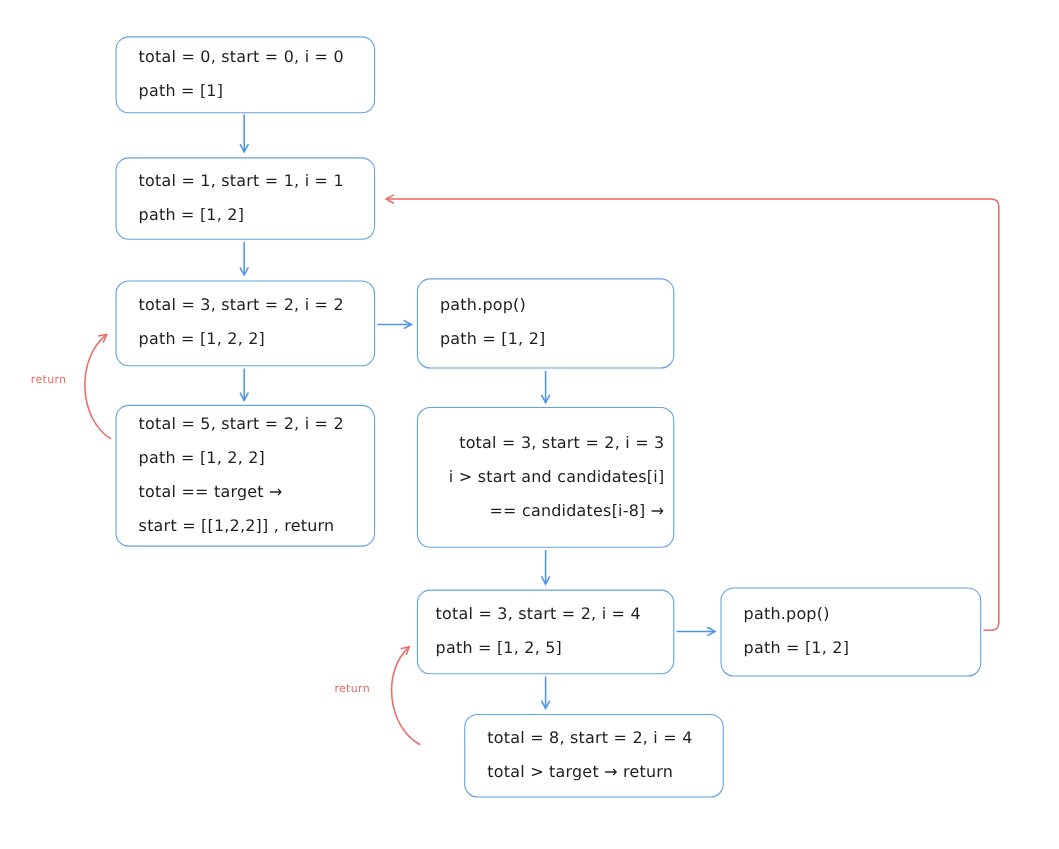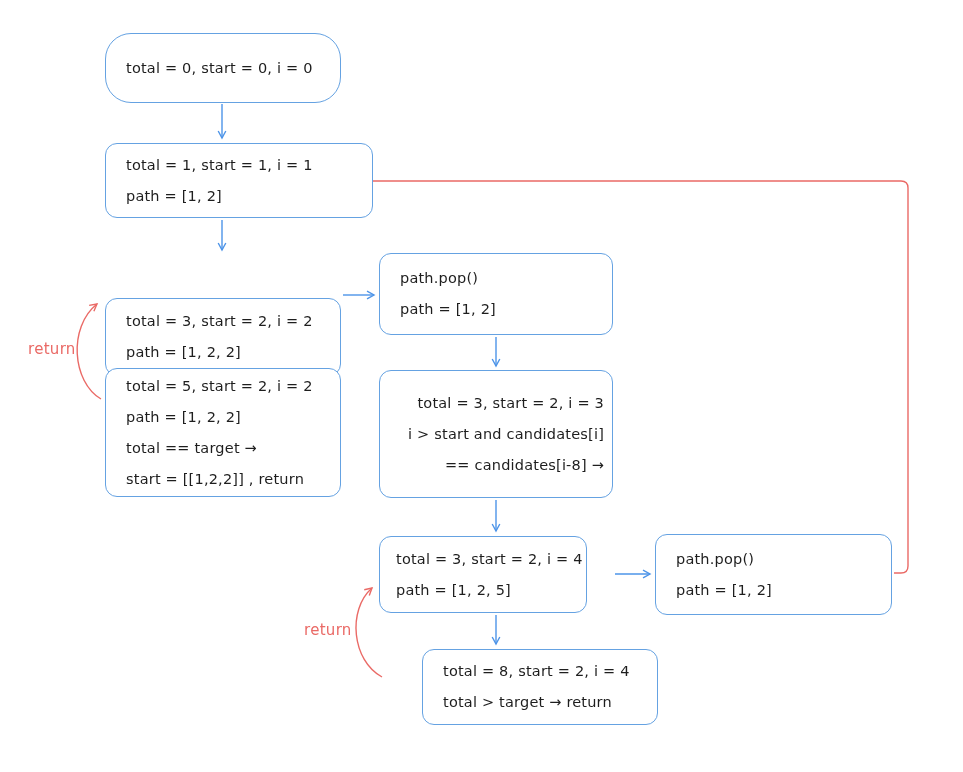--- a/index.html
+++ b/index.html
@@ -34,33 +34,33 @@
     display: flex;
     flex-direction: column;
     justify-content: center;
     padding: 4px 8px 4px 20px;
     color: var(--c-text);
     font-size: 14.5px;
     line-height: 31px;
     white-space: nowrap;
     letter-spacing: 0.2px;
   }
-  .pos-b0 { left:105px; top:33px;  width:236px; height:70px;border-radius:26px;  }
-  .pos-b1 { left:105px; top:143px; width:268px; height:75px;  }
-  .pos-b2 { left:105px; top:255px; width:236px; height:78px;margin-top:43px;  }
+  .pos-b0 { left:105px; top:33px;  width:236px; height:70px;  }
+  .pos-b1 { left:105px; top:143px; width:236px; height:75px;  }
+  .pos-b2 { left:105px; top:255px; width:236px; height:78px;  }
   .pos-b3 { left:379px; top:253px; width:234px; height:82px;  }
   .pos-b4 { left:105px; top:368px; width:236px; height:129px; }
   .pos-b5 { left:379px; top:370px; width:234px; height:128px;align-items:flex-end; }
-  .pos-b6 { left:379px; top:536px; width:208px; height:77px;padding-left:16px;  }
+  .pos-b6 { left:379px; top:536px; width:234px; height:77px;padding-left:16px;  }
   .pos-b7 { left:655px; top:534px; width:237px; height:81px;  }
   .pos-b8 { left:379px; top:649px; width:236px; height:76px;margin-left:43px;  }
   .ret-label {
     position: absolute;
     color: var(--c-red);
-    font-size: 15px;
+    font-size: 10px;
     letter-spacing: 0.3px;
   }
   .pos-ret-left  { left:28px;  top:340px; }
   .pos-ret-right { left:304px; top:621px; }
 </style>
 </head>
 <body>
 
 <div class="canvas">
 
@@ -83,20 +83,21 @@
     <path class="ln-blue" d="M615,574 L650,574" marker-end="url(#ah-blue)"></path>
     <path class="ln-blue" d="M496,615 L496,644" marker-end="url(#ah-blue)"></path>
 
     <path class="ln-red" d="M894,573 L901,573 Q908,573 908,566 L908,188 Q908,181 901,181 L351,181" marker-end="url(#ah-red)"></path>
     <path class="ln-red" d="M101,399 C72,382 68,327 97,304" marker-end="url(#ah-red)"></path>
     <path class="ln-red" d="M382,677 C352,661 347,610 372,588" marker-end="url(#ah-red)"></path>
   </svg>
 
   <div class="node pos-b0">
     <span>total = 0, start = 0, i = 0</span>
+    <span>path = [1]</span>
   </div>
 
   <div class="node pos-b1">
     <span>total = 1, start = 1, i = 1</span>
     <span>path = [1, 2]</span>
   </div>
 
   <div class="node pos-b2">
     <span>total = 3, start = 2, i = 2</span>
     <span>path = [1, 2, 2]</span>

